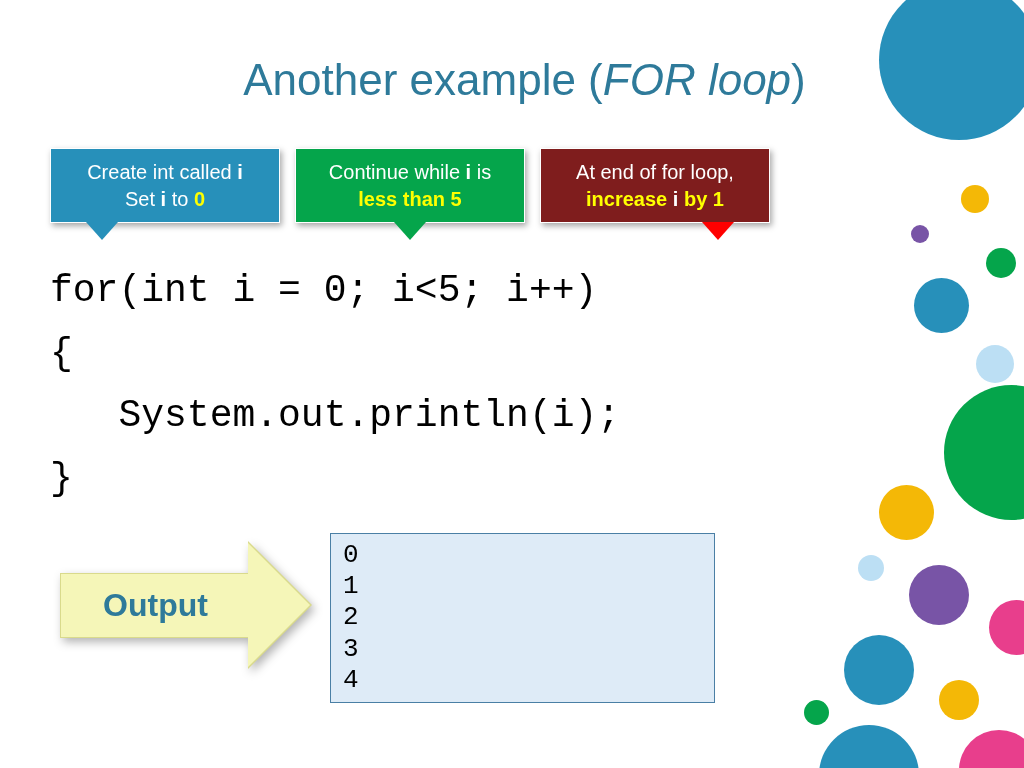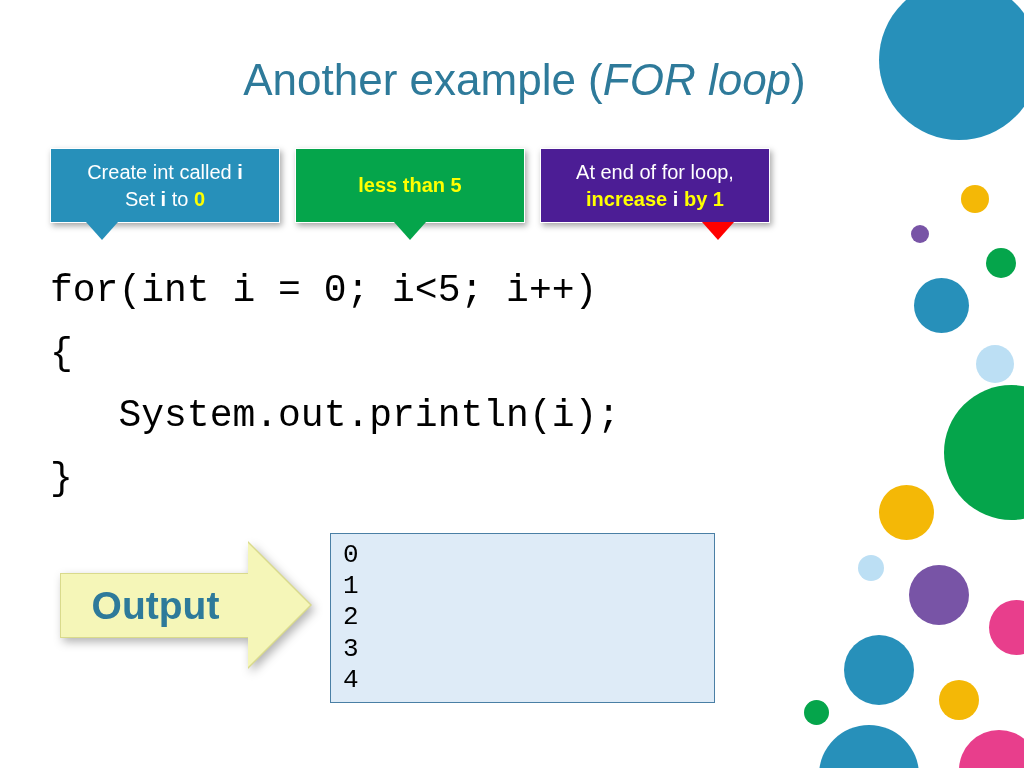--- a/index.html
+++ b/index.html
@@ -50,21 +50,21 @@
     position: absolute;
     bottom: -18px;
     width: 0; height: 0;
     border-left: 16px solid transparent;
     border-right: 16px solid transparent;
   }
   .c-blue { background: #2790ba; }
   .c-blue .tail { left: 35px; border-top: 18px solid #2790ba; }
   .c-green { background: #05a54b; }
   .c-green .tail { left: 50%; transform: translateX(-50%); border-top: 18px solid #05a54b; }
-  .c-red { background: #4c1d95; }
+  .c-red { background: #7f1d1d; }
   .c-red .tail { right: 35px; border-top: 18px solid #ff0000; }
   .callout b { font-weight: bold; }
   .yellow { color: #ffff00; font-weight: bold; }
 
   .code-block {
     position: absolute;
     top: 260px;
     left: 50px;
     font-family: "Courier New", monospace;
     font-size: 38px;
@@ -88,21 +88,21 @@
     left: 0;
     width: 190px;
     height: 65px;
     background: #f5f6b8;
     border-top: 1.5px solid #d9da8c;
     border-bottom: 1.5px solid #d9da8c;
     border-left: 1.5px solid #d9da8c;
     display: flex;
     align-items: center;
     justify-content: center;
-    font-size: 39px;
+    font-size: 32px;
     font-weight: bold;
     color: #2e7a9a;
   }
   .output-arrow .head {
     position: absolute;
     top: 0;
     left: 188px;
     width: 0; height: 0;
     border-top: 62px solid transparent;
     border-bottom: 62px solid transparent;
@@ -148,20 +148,23 @@
   <div class="callout c-blue">
     <div>
       <span>Create int called </span><b>i</b>
     </div>
     <div>
       <span>Set </span><b>i</b><span> to </span><span class="yellow">0</span>
     </div>
     <div class="tail"></div>
   </div>
   <div class="callout c-green">
+    <div>
+      <span>Continue while </span><b>i</b><span> is</span>
+    </div>
     <div class="yellow">less than 5</div>
     <div class="tail"></div>
   </div>
   <div class="callout c-red">
     <div>At end of for loop,</div>
     <div>
       <span class="yellow">increase </span><b style="color:#fff">i</b><span class="yellow"> by 1</span>
     </div>
     <div class="tail"></div>
   </div>

